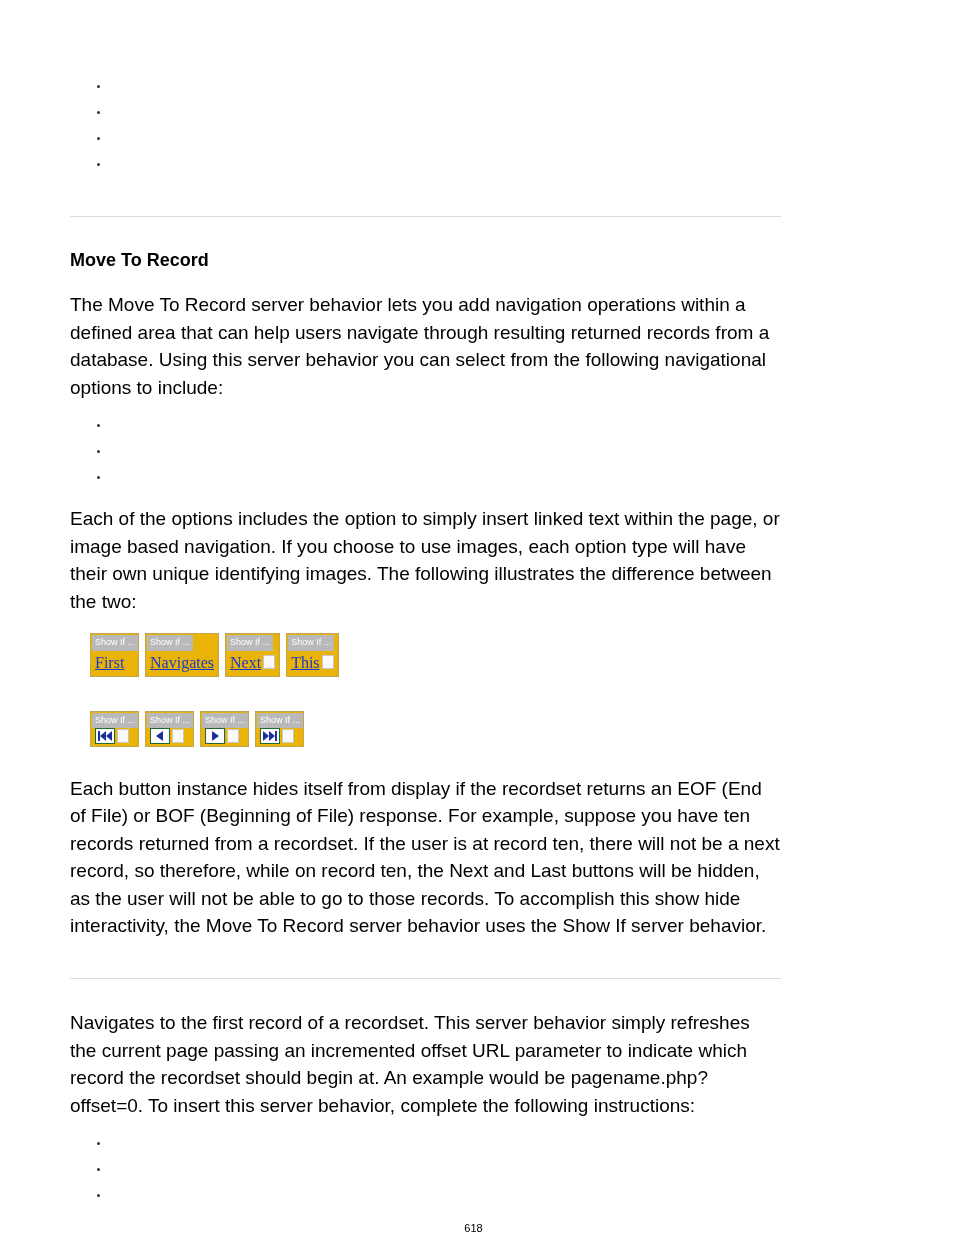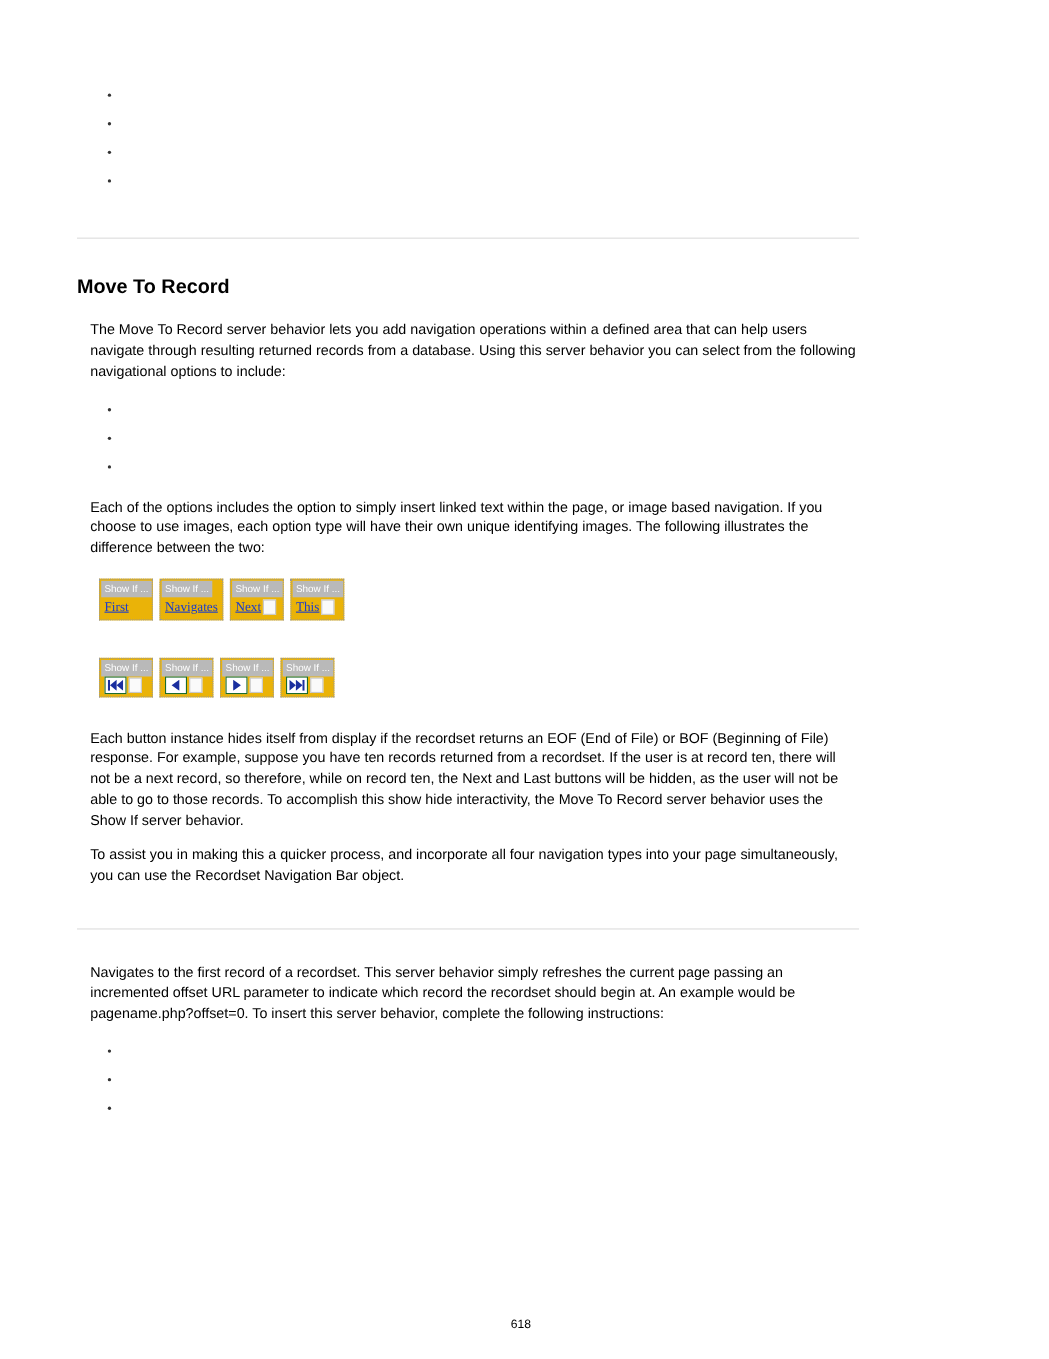--- a/index.html
+++ b/index.html
@@ -32,22 +32,22 @@
     border: none;
     border-top: 1px solid #dcdcdc;
     margin: 38px 0 30px 0;
   }
   h2.section-title {
     font-size: 18px;
     font-weight: bold;
     margin: 0 0 18px 0;
   }
   p.para {
-    margin: 0 0 12px 12px;
-    font-size: 13px;
+    margin: 0 0 12px 0;
+    font-size: 19px;
   }
   .bar-set {
     margin: 18px 0 34px 20px;
   }
   .bar-row {
     display: flex;
     gap: 6px;
   }
   .nav-block {
     border: 1px dotted #999;
@@ -68,21 +68,21 @@
   }
   .nav-block .linkrow {
     padding: 0 4px 2px 4px;
     display: flex;
     align-items: center;
     gap: 2px;
   }
   .nav-block .linkrow a.txt {
     color: #1a3ccc;
     text-decoration: underline;
-    font-size: 12px;
+    font-size: 16px;
     font-family: "Times New Roman", Times, serif;
   }
   .nav-block .linkrow .icon {
     width: 20px;
     height: 16px;
     background: #ffffff;
     border: 1px solid #1a6b2d;
     display: inline-flex;
     align-items: center;
     justify-content: center;
@@ -219,21 +219,20 @@
                 <rect x="12" y="0" width="2" height="10" fill="#1b2f9f"></rect>
               </svg>
           </span>
           <span class="extra"></span>
         </span>
       </div>
     </div>
   </div>
 
   <p class="para">Each button instance hides itself from display if the recordset returns an EOF (End of File) or BOF (Beginning of File) response. For example, suppose you have ten records returned from a recordset. If the user is at record ten, there will not be a next record, so therefore, while on record ten, the Next and Last buttons will be hidden, as the user will not be able to go to those records. To accomplish this show hide interactivity, the Move To Record server behavior uses the Show If server behavior.</p>
-  <p class="para">To assist you in making this a quicker process, and incorporate all four navigation types into your page simultaneously, you can use the Recordset Navigation Bar object.</p>
 
   <hr class="divider">
 
 
   <p class="para">Navigates to the first record of a recordset. This server behavior simply refreshes the current page passing an incremented offset URL parameter to indicate which record the recordset should begin at. An example would be pagename.php?offset=0. To insert this server behavior, complete the following instructions:</p>
 
   <ul class="items">
     <li></li>
     <li></li>
     <li></li>

